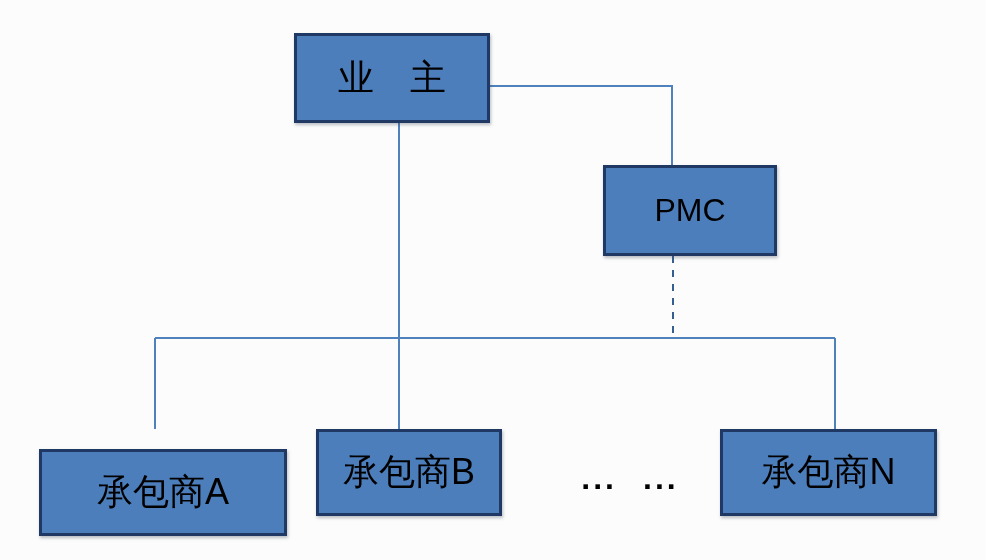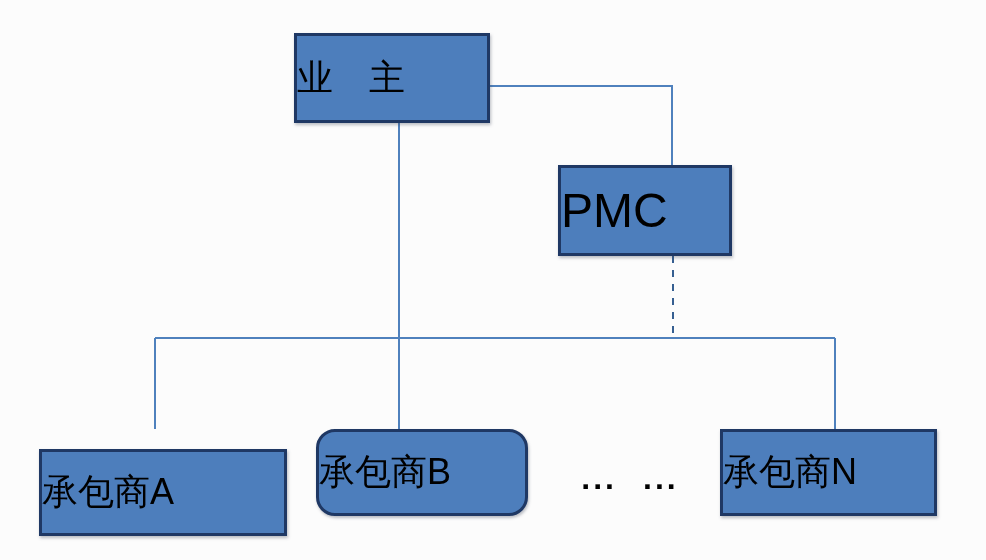--- a/index.html
+++ b/index.html
@@ -30,27 +30,28 @@
     stroke-dasharray: 7 7;
   }
   .node {
     position: absolute;
     z-index: 2;
     background: var(--box-fill, #4d7ebc);
     border: 3px solid var(--box-border, #1f3864);
     box-sizing: border-box;
     display: flex;
     align-items: center;
+    justify-content: center;
     color: var(--text, #000);
     box-shadow: 1px 2px 3px rgba(60,70,90,0.35);
   }
   .node-owner       { left: 294px; top: 33px;  width: 196px; height: 90px; font-size: 36px; }
-  .node-pmc         { left: 558px; top: 165px; width: 174px; height: 91px; font-size: 48px; }
+  .node-pmc         { left: 603px; top: 165px; width: 174px; height: 91px; font-size: 32px; }
   .node-contractor-a{ left: 39px;  top: 449px; width: 248px; height: 87px; font-size: 36px; }
-  .node-contractor-b{ left: 316px; top: 429px; width: 212px; height: 87px; font-size: 36px; border-radius: 19px; }
+  .node-contractor-b{ left: 316px; top: 429px; width: 186px; height: 87px; font-size: 36px; }
   .node-contractor-n{ left: 720px; top: 429px; width: 217px; height: 87px; font-size: 36px; }
   .node span { white-space: pre; }
   .ellipsis {
     position: absolute;
     z-index: 2;
     left: 560px;
     top: 448px;
     width: 140px;
     height: 60px;
     display: flex;

